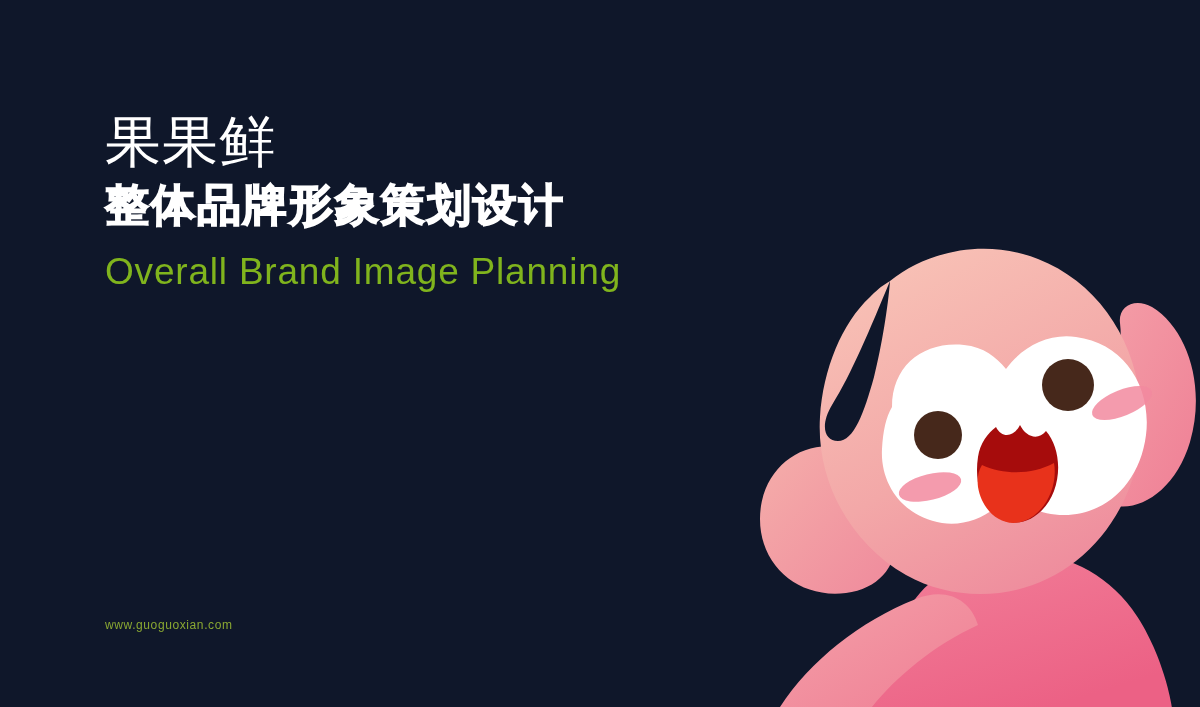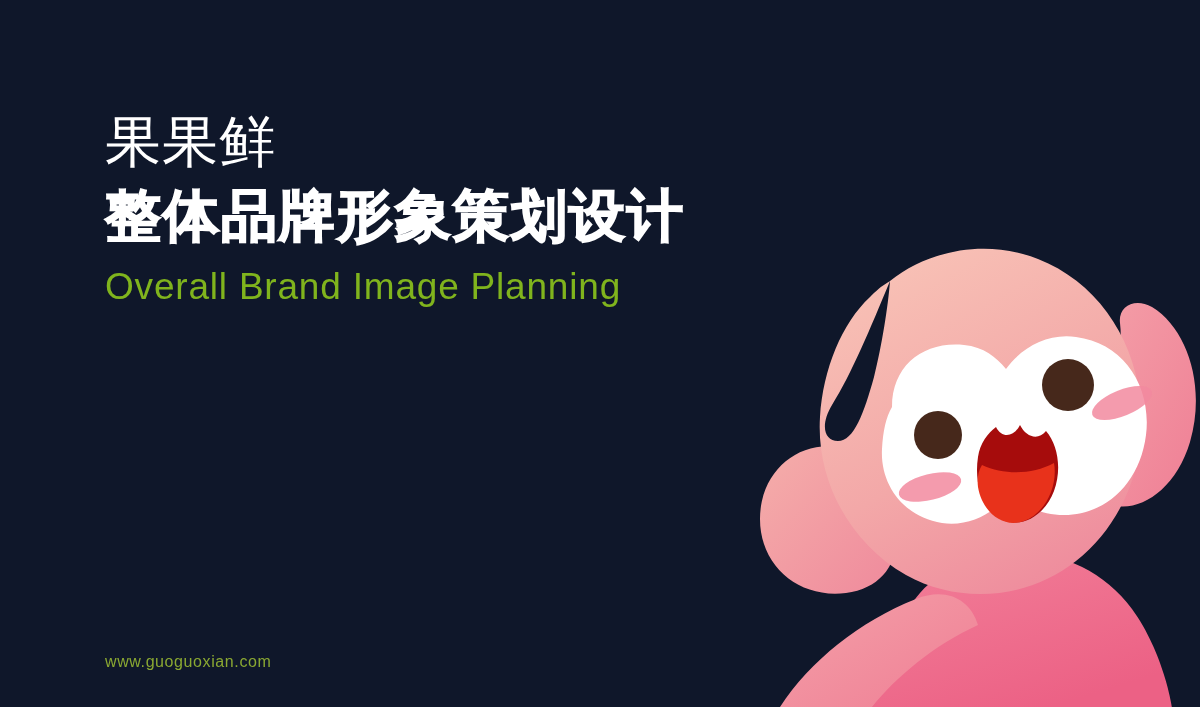--- a/index.html
+++ b/index.html
@@ -32,22 +32,22 @@
     font-size: 56px;
     font-weight: 300;
     color: #ffffff;
     line-height: 1.08;
     letter-spacing: 1px;
     margin: 0;
     white-space: nowrap;
   }
 
   .main-title {
-    font-family: Liberation Serif, serif;
-    font-size: 56px;
+    font-family: Liberation Mono, monospace;
+    font-size: 44px;
     font-weight: 700;
     color: #ffffff;
     line-height: 1.22;
     letter-spacing: 2px;
     margin: 10px 0 0 0;
     white-space: nowrap;
     -webkit-text-stroke: 1.6px #ffffff;
   }
 
   .subtitle {
@@ -58,23 +58,23 @@
     line-height: 1.28;
     letter-spacing: 0.8px;
     margin: 12px 0 0 0;
   }
   .subtitle .sub-line { display: block; }
 
   
   .footer-url {
     position: absolute;
     left: 105px;
-    top: 653px;
+    top: 618px;
     font-family: "Liberation Sans", sans-serif;
-    font-size: 16px;
+    font-size: 12px;
     font-weight: 400;
     letter-spacing: 0.6px;
     color: #8aa832;
     z-index: 5;
   }
 
   
   .mascot {
     position: absolute;
     right: 0;

